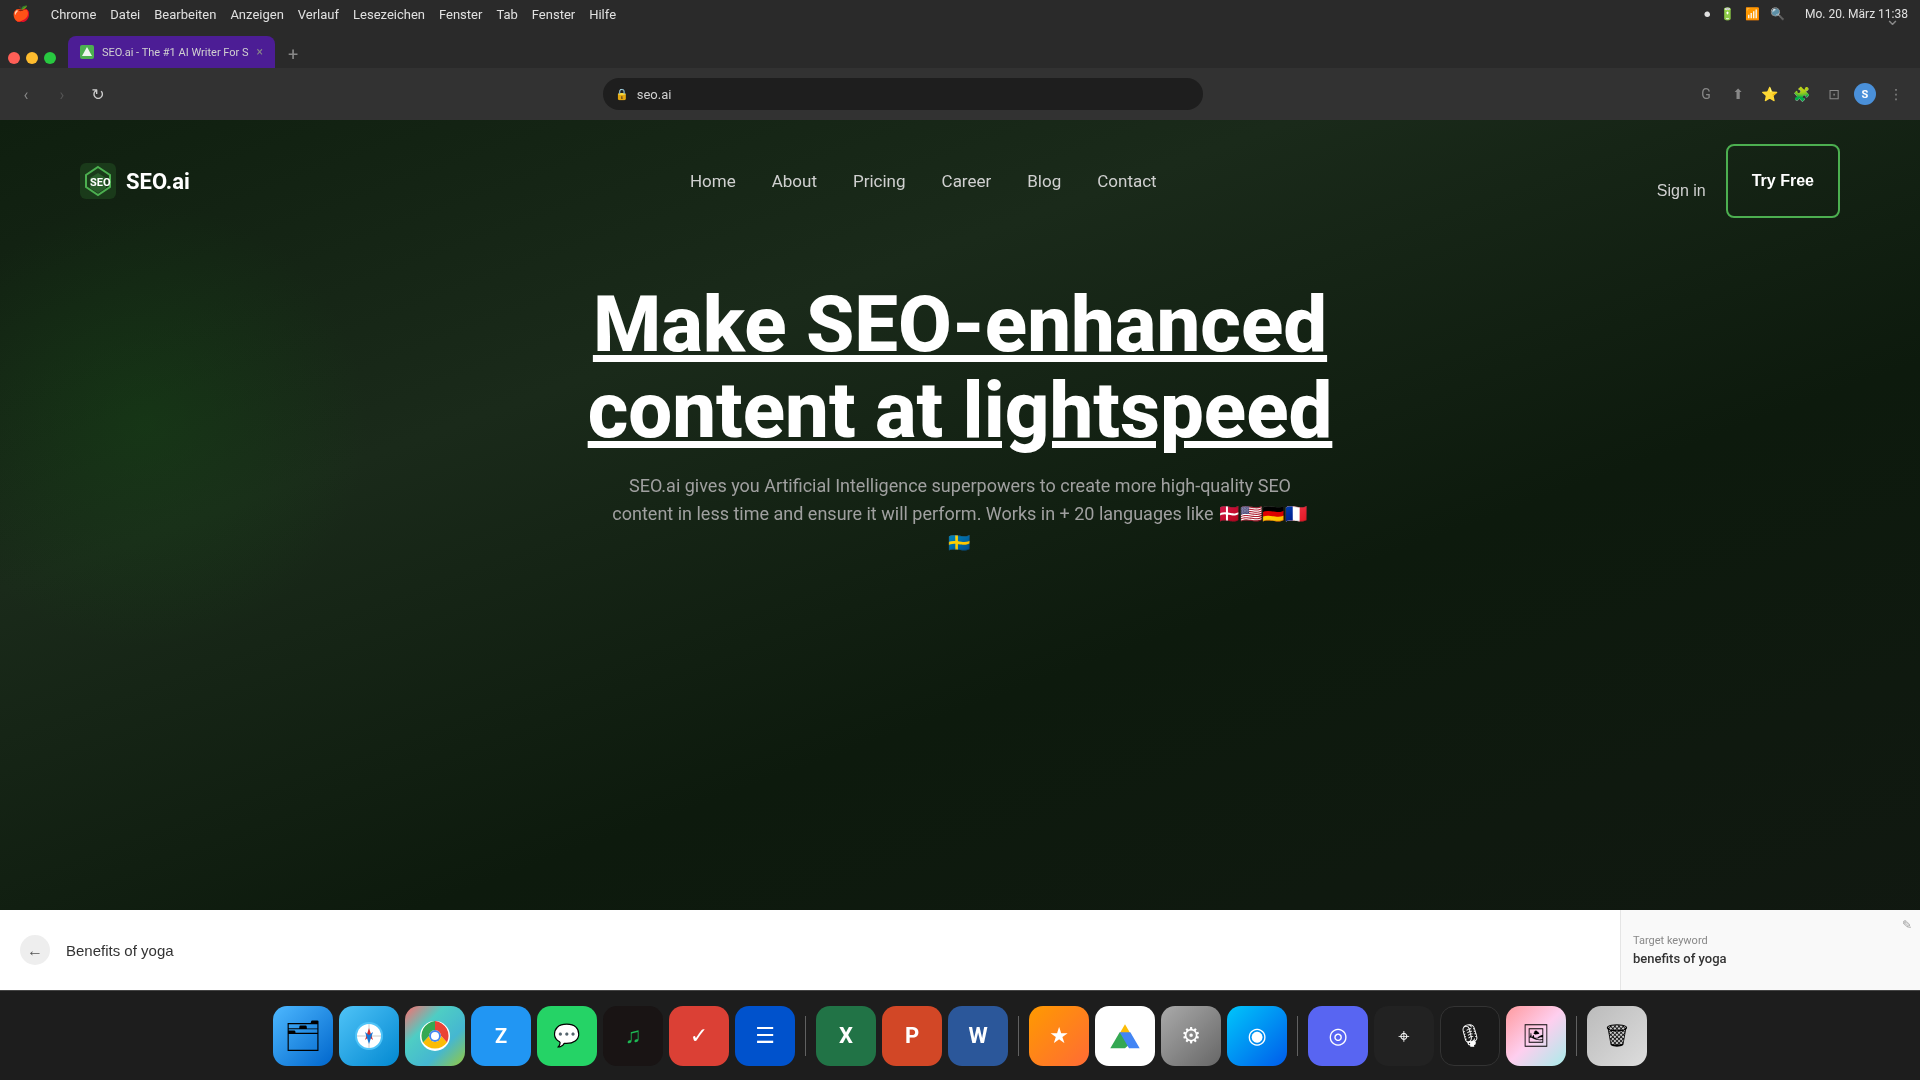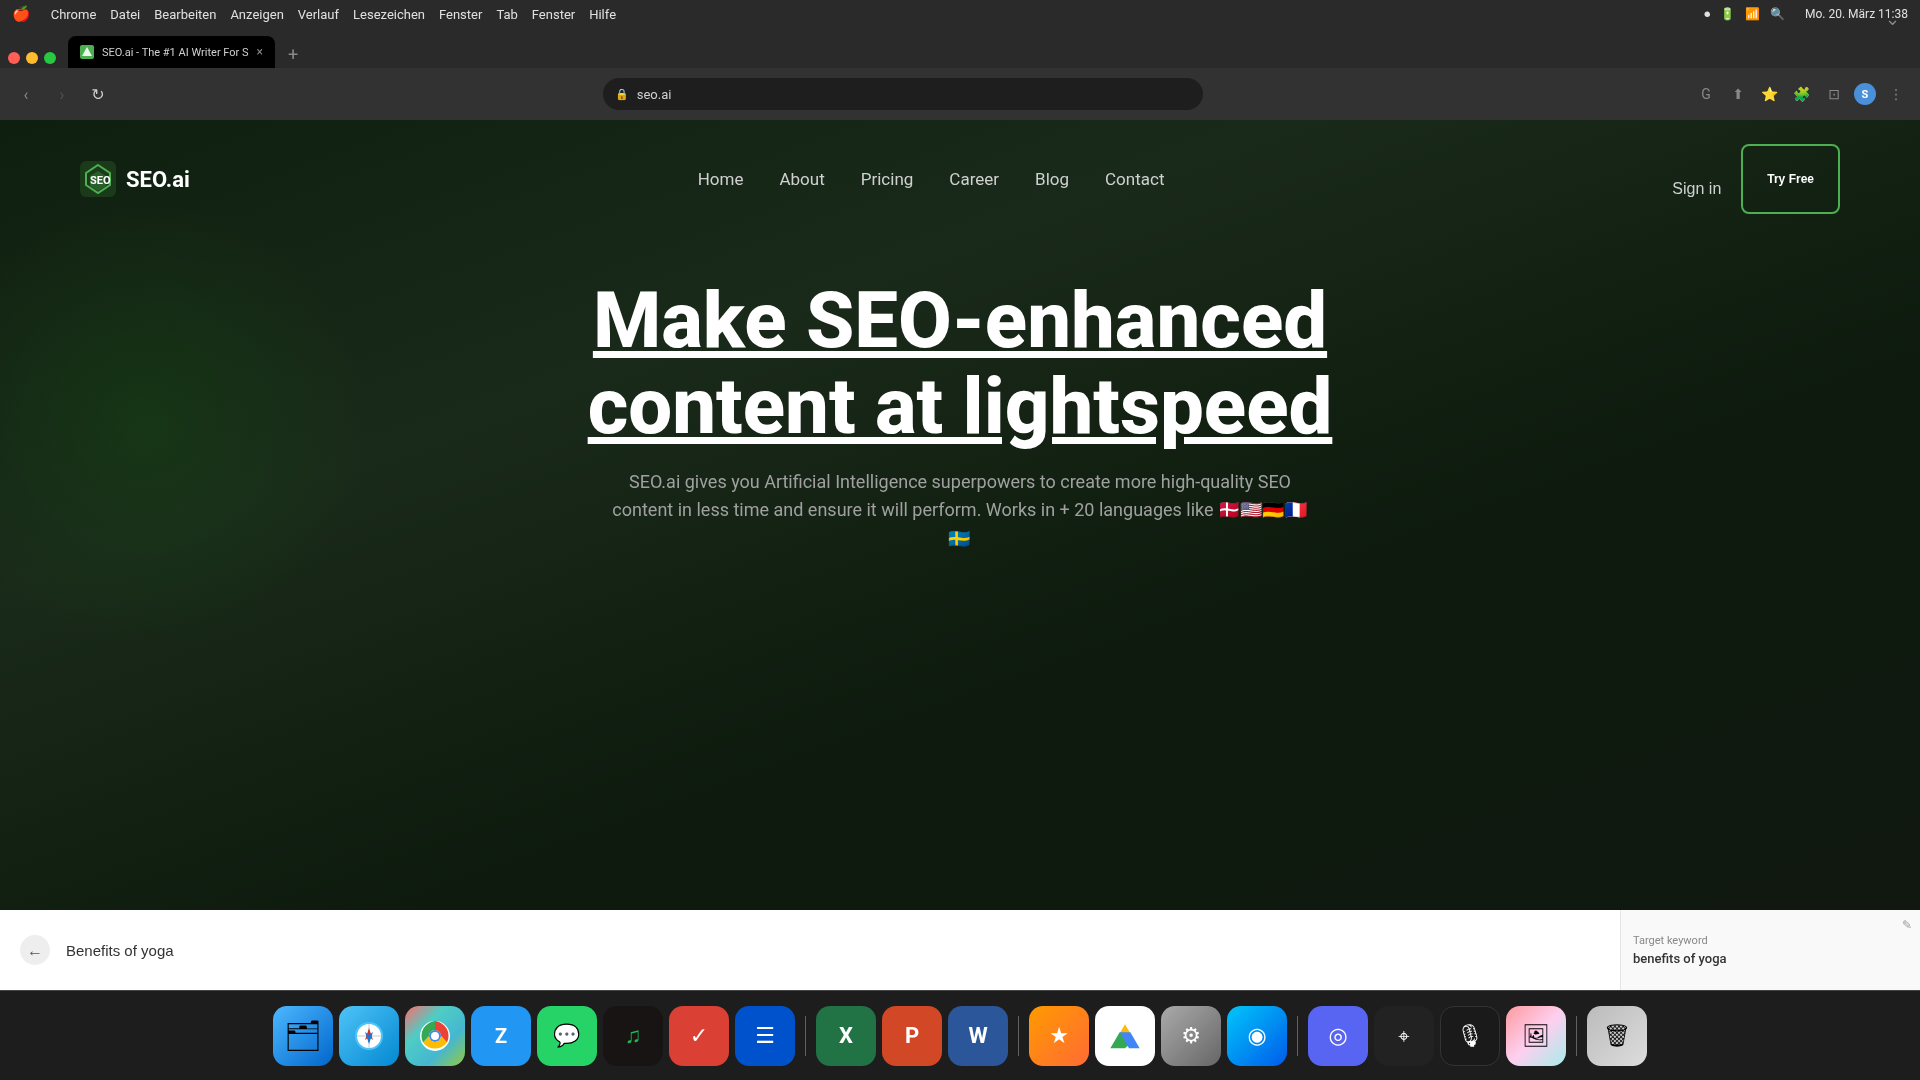--- a/index.html
+++ b/index.html
@@ -56,21 +56,21 @@
     .tab-bar {
       height: 40px;
       background: #2a2a2a;
       display: flex;
       align-items: flex-end;
       padding: 0 8px;
       gap: 4px;
     }
     .browser-tab {
       height: 32px;
-      background: #000000;
+      background: #4c1d95;
       border-radius: 8px 8px 0 0;
       display: flex;
       align-items: center;
       padding: 0 12px;
       gap: 8px;
       min-width: 200px;
       max-width: 240px;
       font-size: 12px;
       color: #d0d0d0;
     }
@@ -223,21 +223,21 @@
     }
     .sign-in-btn {
       font-size: 16px;
       color: #d0d0d0;
       background: none;
       border: none;
       cursor: pointer;
       margin-top: 19px;
     }
     .try-free-btn {
-      font-size: 12px;
+      font-size: 16px;
       font-weight: 600;
       color: white;
       background: transparent;
       border: 2px solid #4CAF50;
       border-radius: 8px;
       padding: 26px 24px;
       cursor: pointer;
     }
 
     

